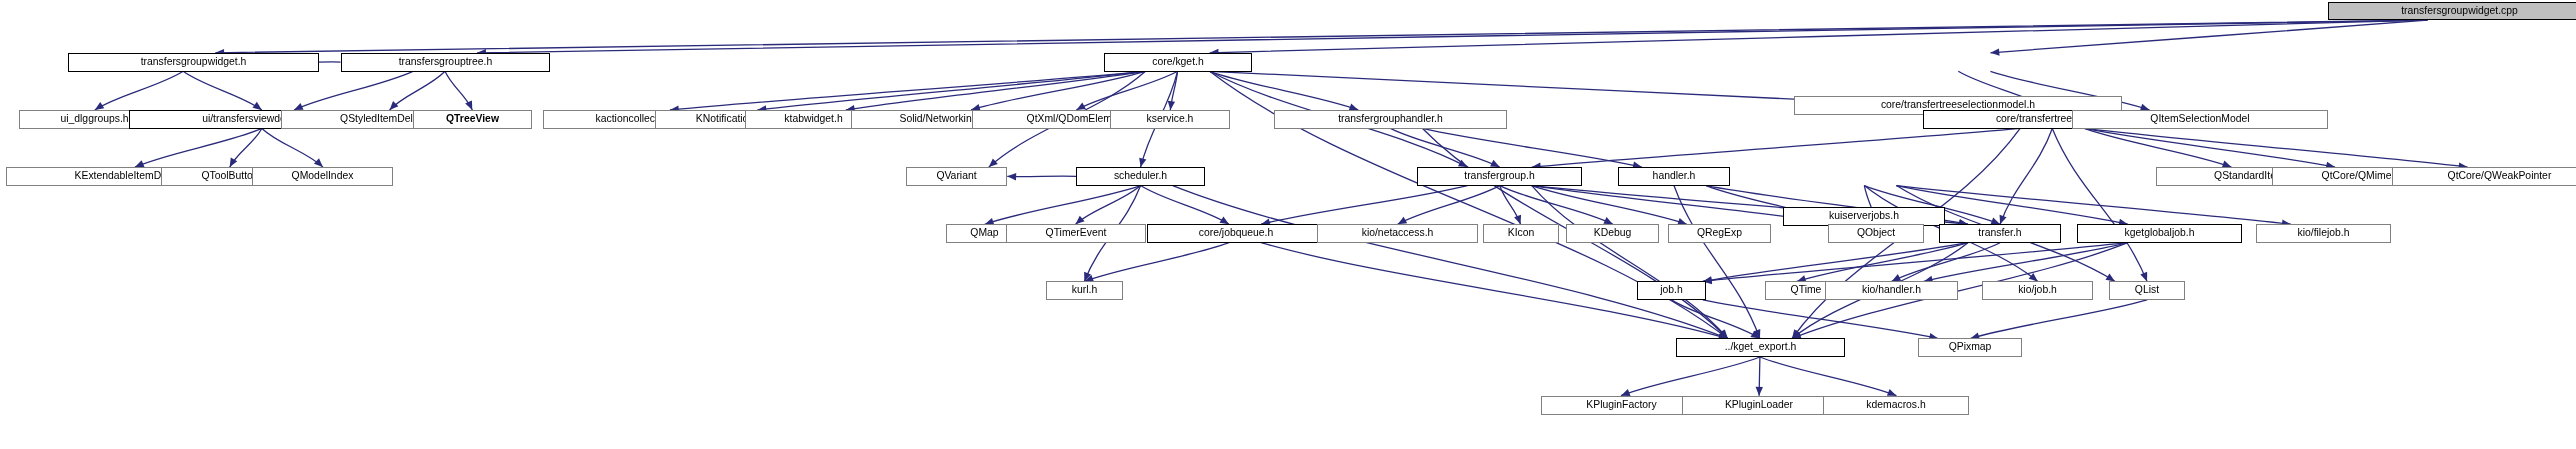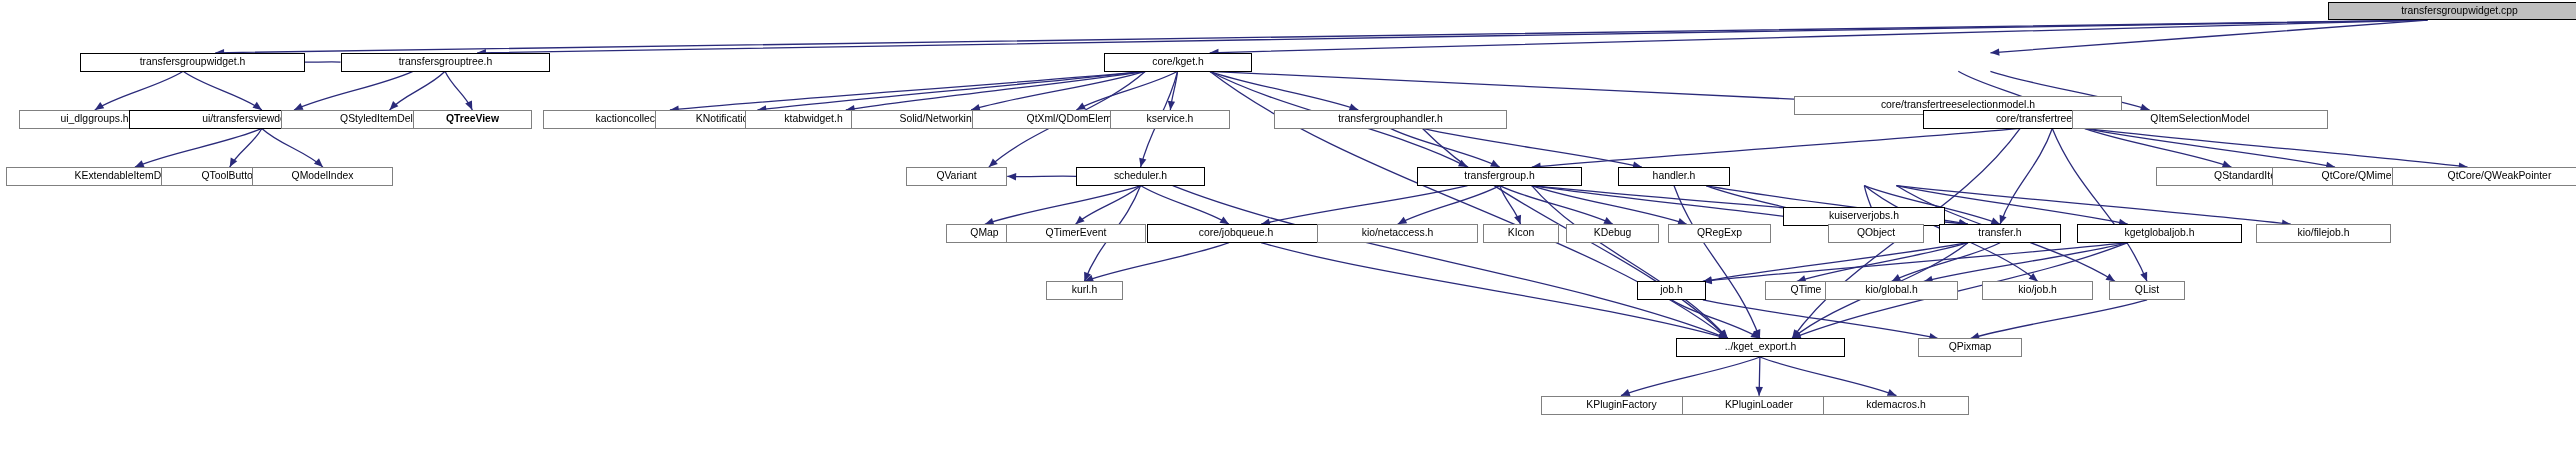--- a/index.html
+++ b/index.html
@@ -169,21 +169,21 @@
       <polygon class="ahead" fill="#2a2a7a" points="2018,492.46400000000006 2026.6028597534782,484.2086499733818 2029.918619446265,492.7903594569107"></polygon>
       <path class="edge" stroke="#2a2a7a" d="M 2191 444.32800000000003 C 2190.725 464.77380000000005, 2190.275 472.0182000000001, 2190 492.46400000000006"></path>
       <polygon class="ahead" fill="#2a2a7a" points="2190,492.46400000000006 2185.5483547969993,481.4031295556544 2194.7475227342443,481.52686015962894"></polygon>
       <path class="edge" stroke="#2a2a7a" d="M 2191 444.32800000000003 C 2237.75 462.74580000000003, 2314.25 474.0462000000001, 2361 492.46400000000006"></path>
       <polygon class="ahead" fill="#2a2a7a" points="2361,492.46400000000006 2349.0794896903835,492.71185874672125 2352.4516948897,484.1521722983924"></polygon>
     </svg>
   <div id="node-layer">
       <div class="node root" style="left: 2328px; top: 1.6px; width: 263px;">
         <span>transfersgroupwidget.cpp</span>
       </div>
-      <div class="node strong" style="left: 80px; top: 53px; width: 225px;">
+      <div class="node strong" style="left: 68px; top: 53px; width: 251px;">
         <span>transfersgroupwidget.h</span>
       </div>
       <div class="node strong" style="left: 341px; top: 53px; width: 209px;">
         <span>transfersgrouptree.h</span>
       </div>
       <div class="node strong" style="left: 1104px; top: 53px; width: 148px;">
         <span>core/kget.h</span>
       </div>
       <div class="node" style="left: 1794px; top: 53px; width: 328px; margin-top: 43px;">
         <span>core/transfertreeselectionmodel.h</span>
@@ -296,21 +296,21 @@
       <div class="node" style="left: 1046px; top: 281px; width: 77px;">
         <span>kurl.h</span>
       </div>
       <div class="node strong" style="left: 1637px; top: 281px; width: 69px;">
         <span>job.h</span>
       </div>
       <div class="node" style="left: 1724px; top: 281px; width: 82px; margin-left: 41px;">
         <span>QTime</span>
       </div>
       <div class="node" style="left: 1825px; top: 281px; width: 133px;">
-        <span>kio/global.h</span>
+        <span>kio/handler.h</span>
       </div>
       <div class="node" style="left: 1982px; top: 281px; width: 111px;">
         <span>kio/job.h</span>
       </div>
       <div class="node" style="left: 2109px; top: 281px; width: 76px;">
         <span>QList</span>
       </div>
       <div class="node strong" style="left: 1676px; top: 338px; width: 169px;">
         <span>../kget_export.h</span>
       </div>

